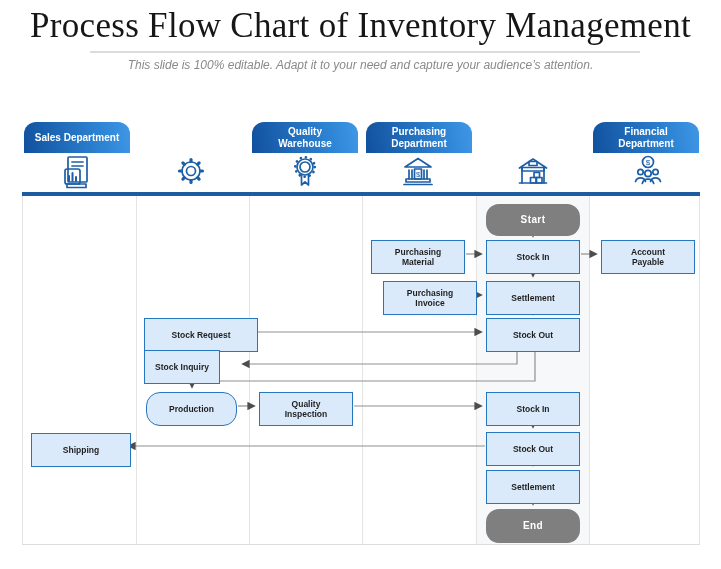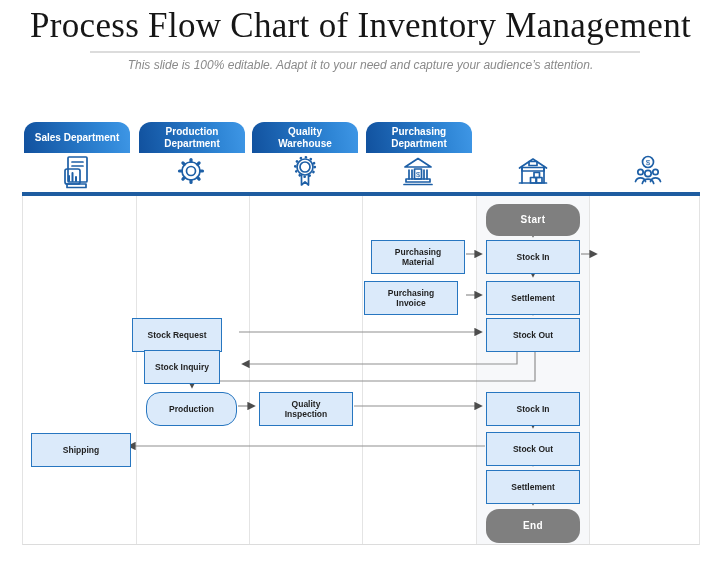--- a/index.html
+++ b/index.html
@@ -44,23 +44,23 @@
 </head>
 <body>
 
 <div id="slide">
 
   <div class="title">Process Flow Chart of Inventory Management</div>
   <div class="title-rule"></div>
   <div class="subtitle">This slide is 100% editable. Adapt it to your need and capture your audience’s attention.</div>
 
   <div class="tab" style="left:24px">Sales Department</div>
-  <div class="tab" style="left:139px">Production Department</div>
   <div class="tab" style="left:252px">Quality Warehouse</div>
   <div class="tab" style="left:366px">Purchasing Department</div>
+  <div class="tab" style="left:593px">Financial Department</div>
 
   <div class="lane-icon" style="left:57px">
     <svg width="40" height="40" viewBox="0 0 40 40" class="icon-stroke">
       <rect x="11" y="5" width="19" height="25" rx="1"></rect>
       <line x1="15" y1="10" x2="26" y2="10"></line>
       <line x1="15" y1="14" x2="26" y2="14"></line>
       <rect x="8" y="17" width="15" height="15" rx="2"></rect>
       <line x1="12" y1="29" x2="12" y2="24" stroke-width="2"></line>
       <line x1="15.5" y1="29" x2="15.5" y2="21" stroke-width="2"></line>
       <line x1="19" y1="29" x2="19" y2="25" stroke-width="2"></line>
@@ -164,27 +164,30 @@
 
   <div class="node terminal" style="left:486px;top:204px;width:94px;height:26px">
       <span>Start</span>
     </div>
   <div class="node wrap2" style="left:371px;top:240px;width:94px;height:28px">
       <span>Purchasing Material</span>
     </div>
   <div class="node" style="left:486px;top:240px;width:94px;height:28px">
       <span>Stock In</span>
     </div>
-  <div class="node wrap2" style="left:364px;top:281px;width:94px;height:28px">
+  <div class="node wrap2" style="left:601px;top:240px;width:94px;height:28px">
+      <span>Account Payable</span>
+    </div>
+  <div class="node wrap2" style="left:383px;top:281px;width:94px;height:28px">
       <span>Purchasing Invoice</span>
     </div>
   <div class="node" style="left:486px;top:281px;width:94px;height:28px">
       <span>Settlement</span>
     </div>
-  <div class="node" style="left:132px;top:318px;width:90px;height:28px">
+  <div class="node" style="left:144px;top:318px;width:114px;height:28px">
       <span>Stock Request</span>
     </div>
   <div class="node" style="left:486px;top:318px;width:94px;height:28px">
       <span>Stock Out</span>
     </div>
   <div class="node" style="left:144px;top:350px;width:76px;height:28px">
       <span>Stock Inquiry</span>
     </div>
   <div class="node pill" style="left:146px;top:392px;width:91px;height:28px">
       <span>Production</span>

